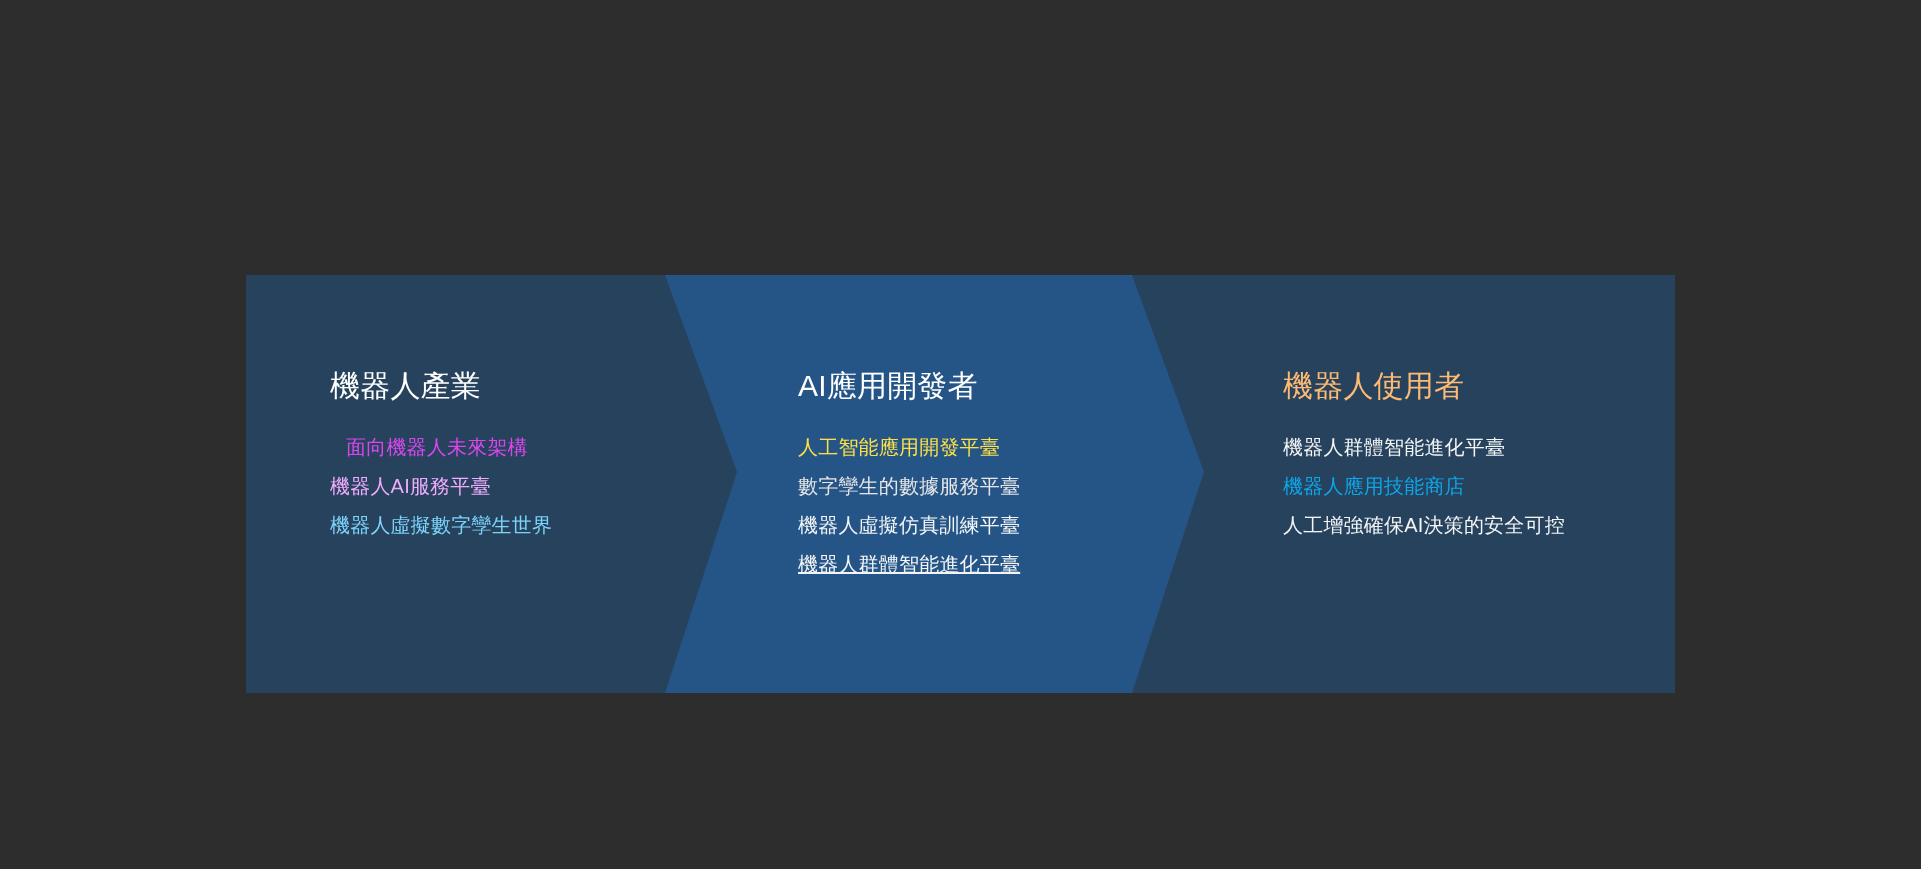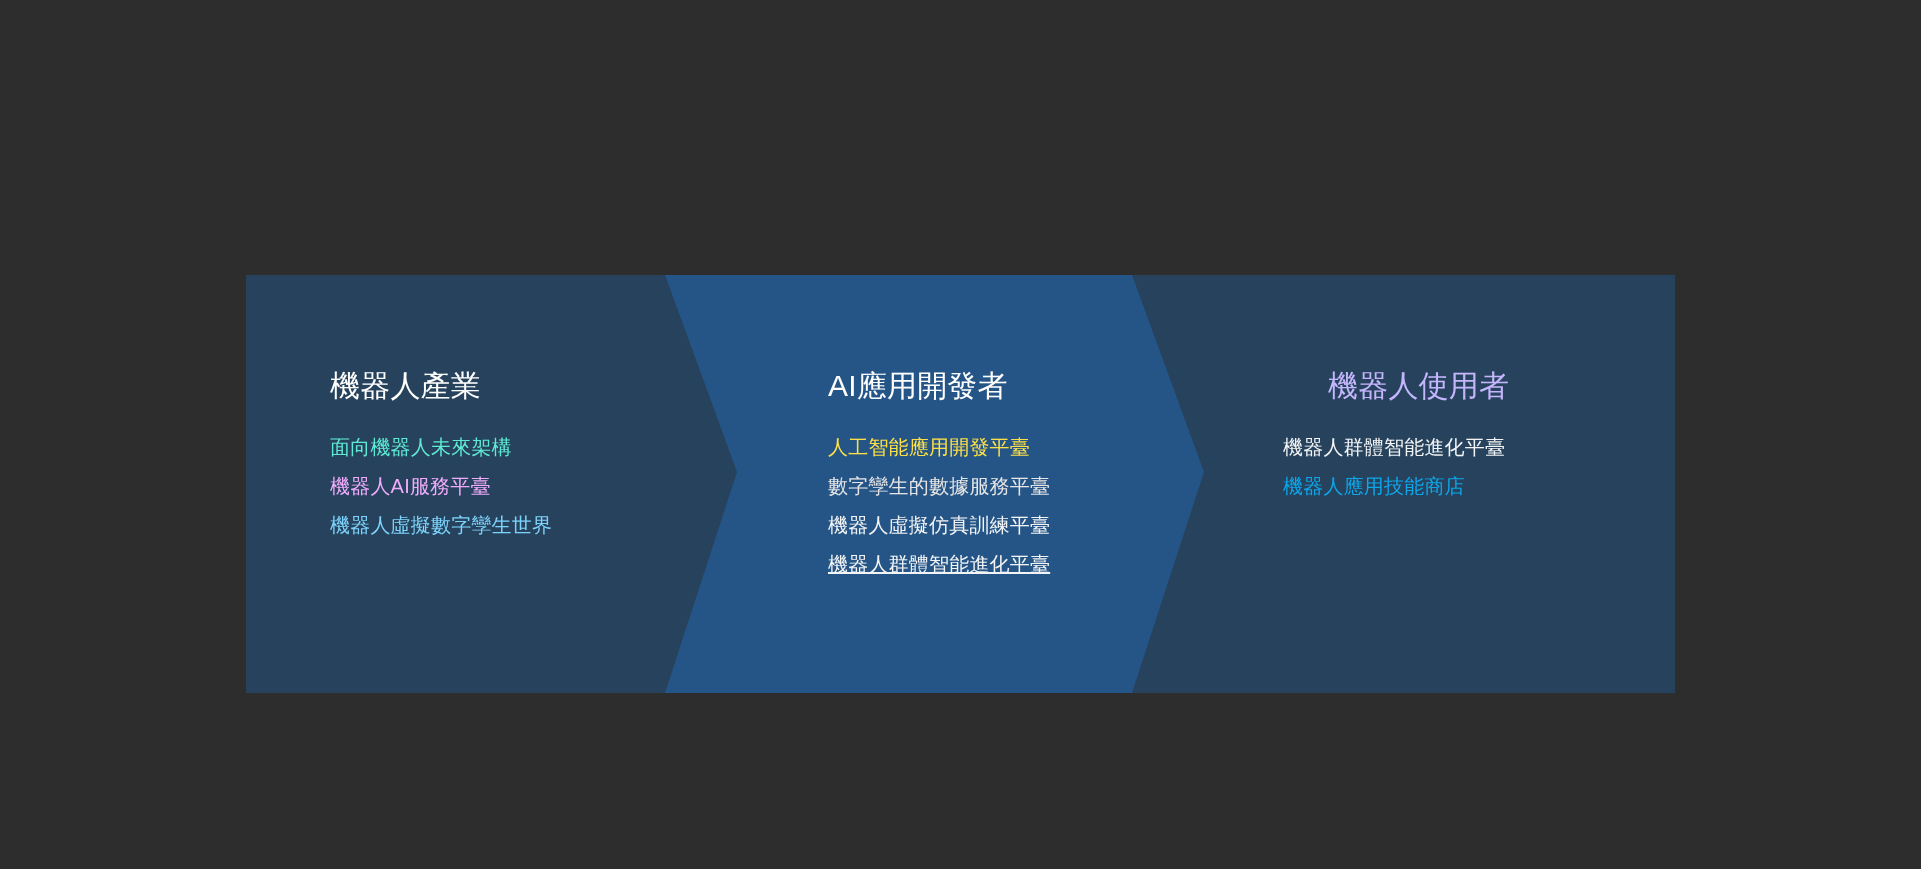--- a/index.html
+++ b/index.html
@@ -43,21 +43,21 @@
   }
 
   .column {
     position: absolute;
     top: 0;
     height: 100%;
     box-sizing: border-box;
   }
 
   .column-0 { left: 84px;  width: 380px; }
-  .column-1 { left: 582px; width: 400px; }
+  .column-1 { left: 552px; width: 400px; }
   .column-2 { left: 1037px; width: 392px; }
 
   .col-heading {
     position: absolute;
     top: 93px;
     left: 0;
     margin: 0;
     font-size: 30px;
     font-weight: 400;
     line-height: 1.18;
@@ -92,38 +92,39 @@
   <svg id="banner-bg" viewBox="0 0 1429 418" preserveAspectRatio="none">
     <rect x="0" y="0" width="1429" height="418" fill="#26425c"></rect>
     <polygon points="419,0 491,197 419,418 886,418 958,197 886,0" fill="#255586"></polygon>
   </svg>
 
   <div class="columns">
 
     <div class="column column-0">
       <h2 class="col-heading" style="color: rgb(255, 255, 255);">機器人產業</h2>
       <ul class="col-items">
-        <li class="col-item" style="color: #5eead4;">面向機器人未來架構</li>
+        <li class="col-item" style="color: #d946ef; margin-left: 16px;">面向機器人未來架構</li>
         <li class="col-item" style="color: #f0abfc;">機器人AI服務平臺</li>
         <li class="col-item" style="color: #7dd3fc;">機器人虛擬數字孿生世界</li>
       </ul>
     </div>
 
     <div class="column column-1">
       <h2 class="col-heading" style="color: rgb(255, 255, 255);">AI應用開發者</h2>
       <ul class="col-items">
         <li class="col-item" style="color: #fde047;">人工智能應用開發平臺</li>
         <li class="col-item" style="color: #e5e5e5;">數字孿生的數據服務平臺</li>
         <li class="col-item" style="color: rgb(242, 244, 246);">機器人虛擬仿真訓練平臺</li>
         <li class="col-item" style="color: rgb(242, 244, 246); text-decoration: underline;">機器人群體智能進化平臺</li>
       </ul>
     </div>
 
     <div class="column column-2">
-      <h2 class="col-heading" style="color: #c4b5fd; margin-left: 45px;">機器人使用者</h2>
+      <h2 class="col-heading" style="color: #fdba74;">機器人使用者</h2>
       <ul class="col-items">
         <li class="col-item" style="color: rgb(242, 244, 246);">機器人群體智能進化平臺</li>
         <li class="col-item" style="color: #0ea5e9;">機器人應用技能商店</li>
+        <li class="col-item" style="color: rgb(242, 244, 246);">人工增強確保AI決策的安全可控</li>
       </ul>
     </div>
 
   </div>
 </div>
 
 </body></html>

